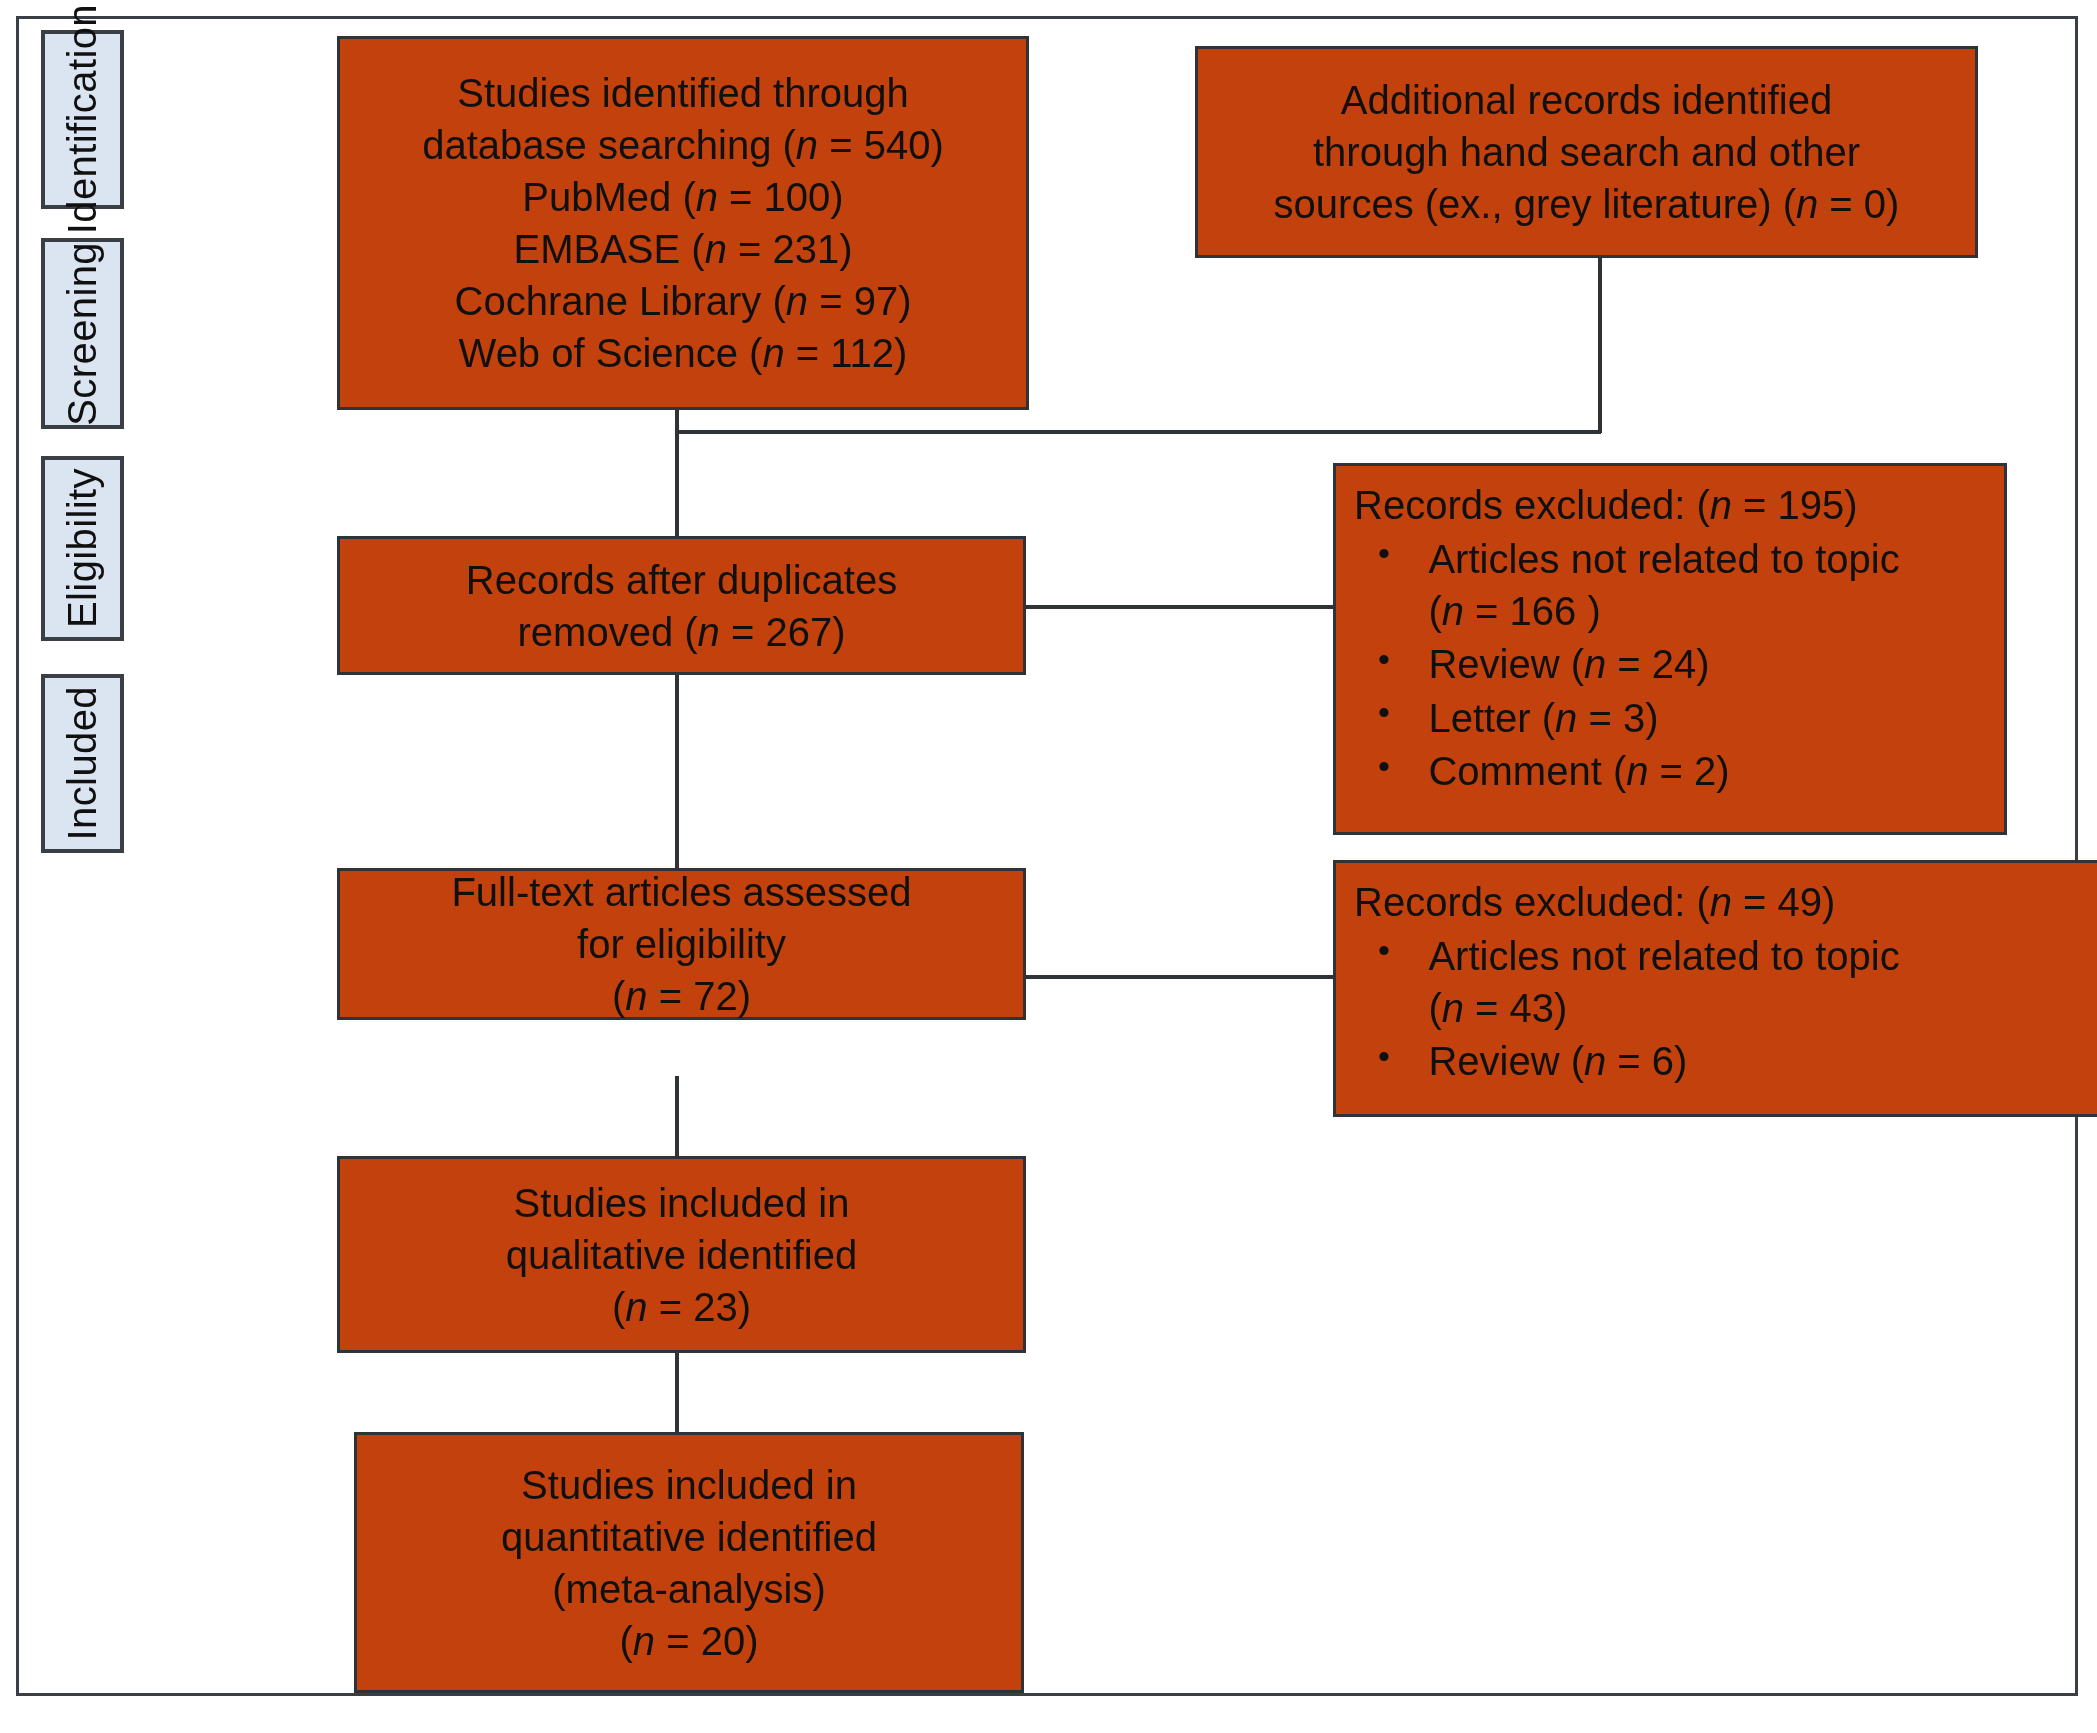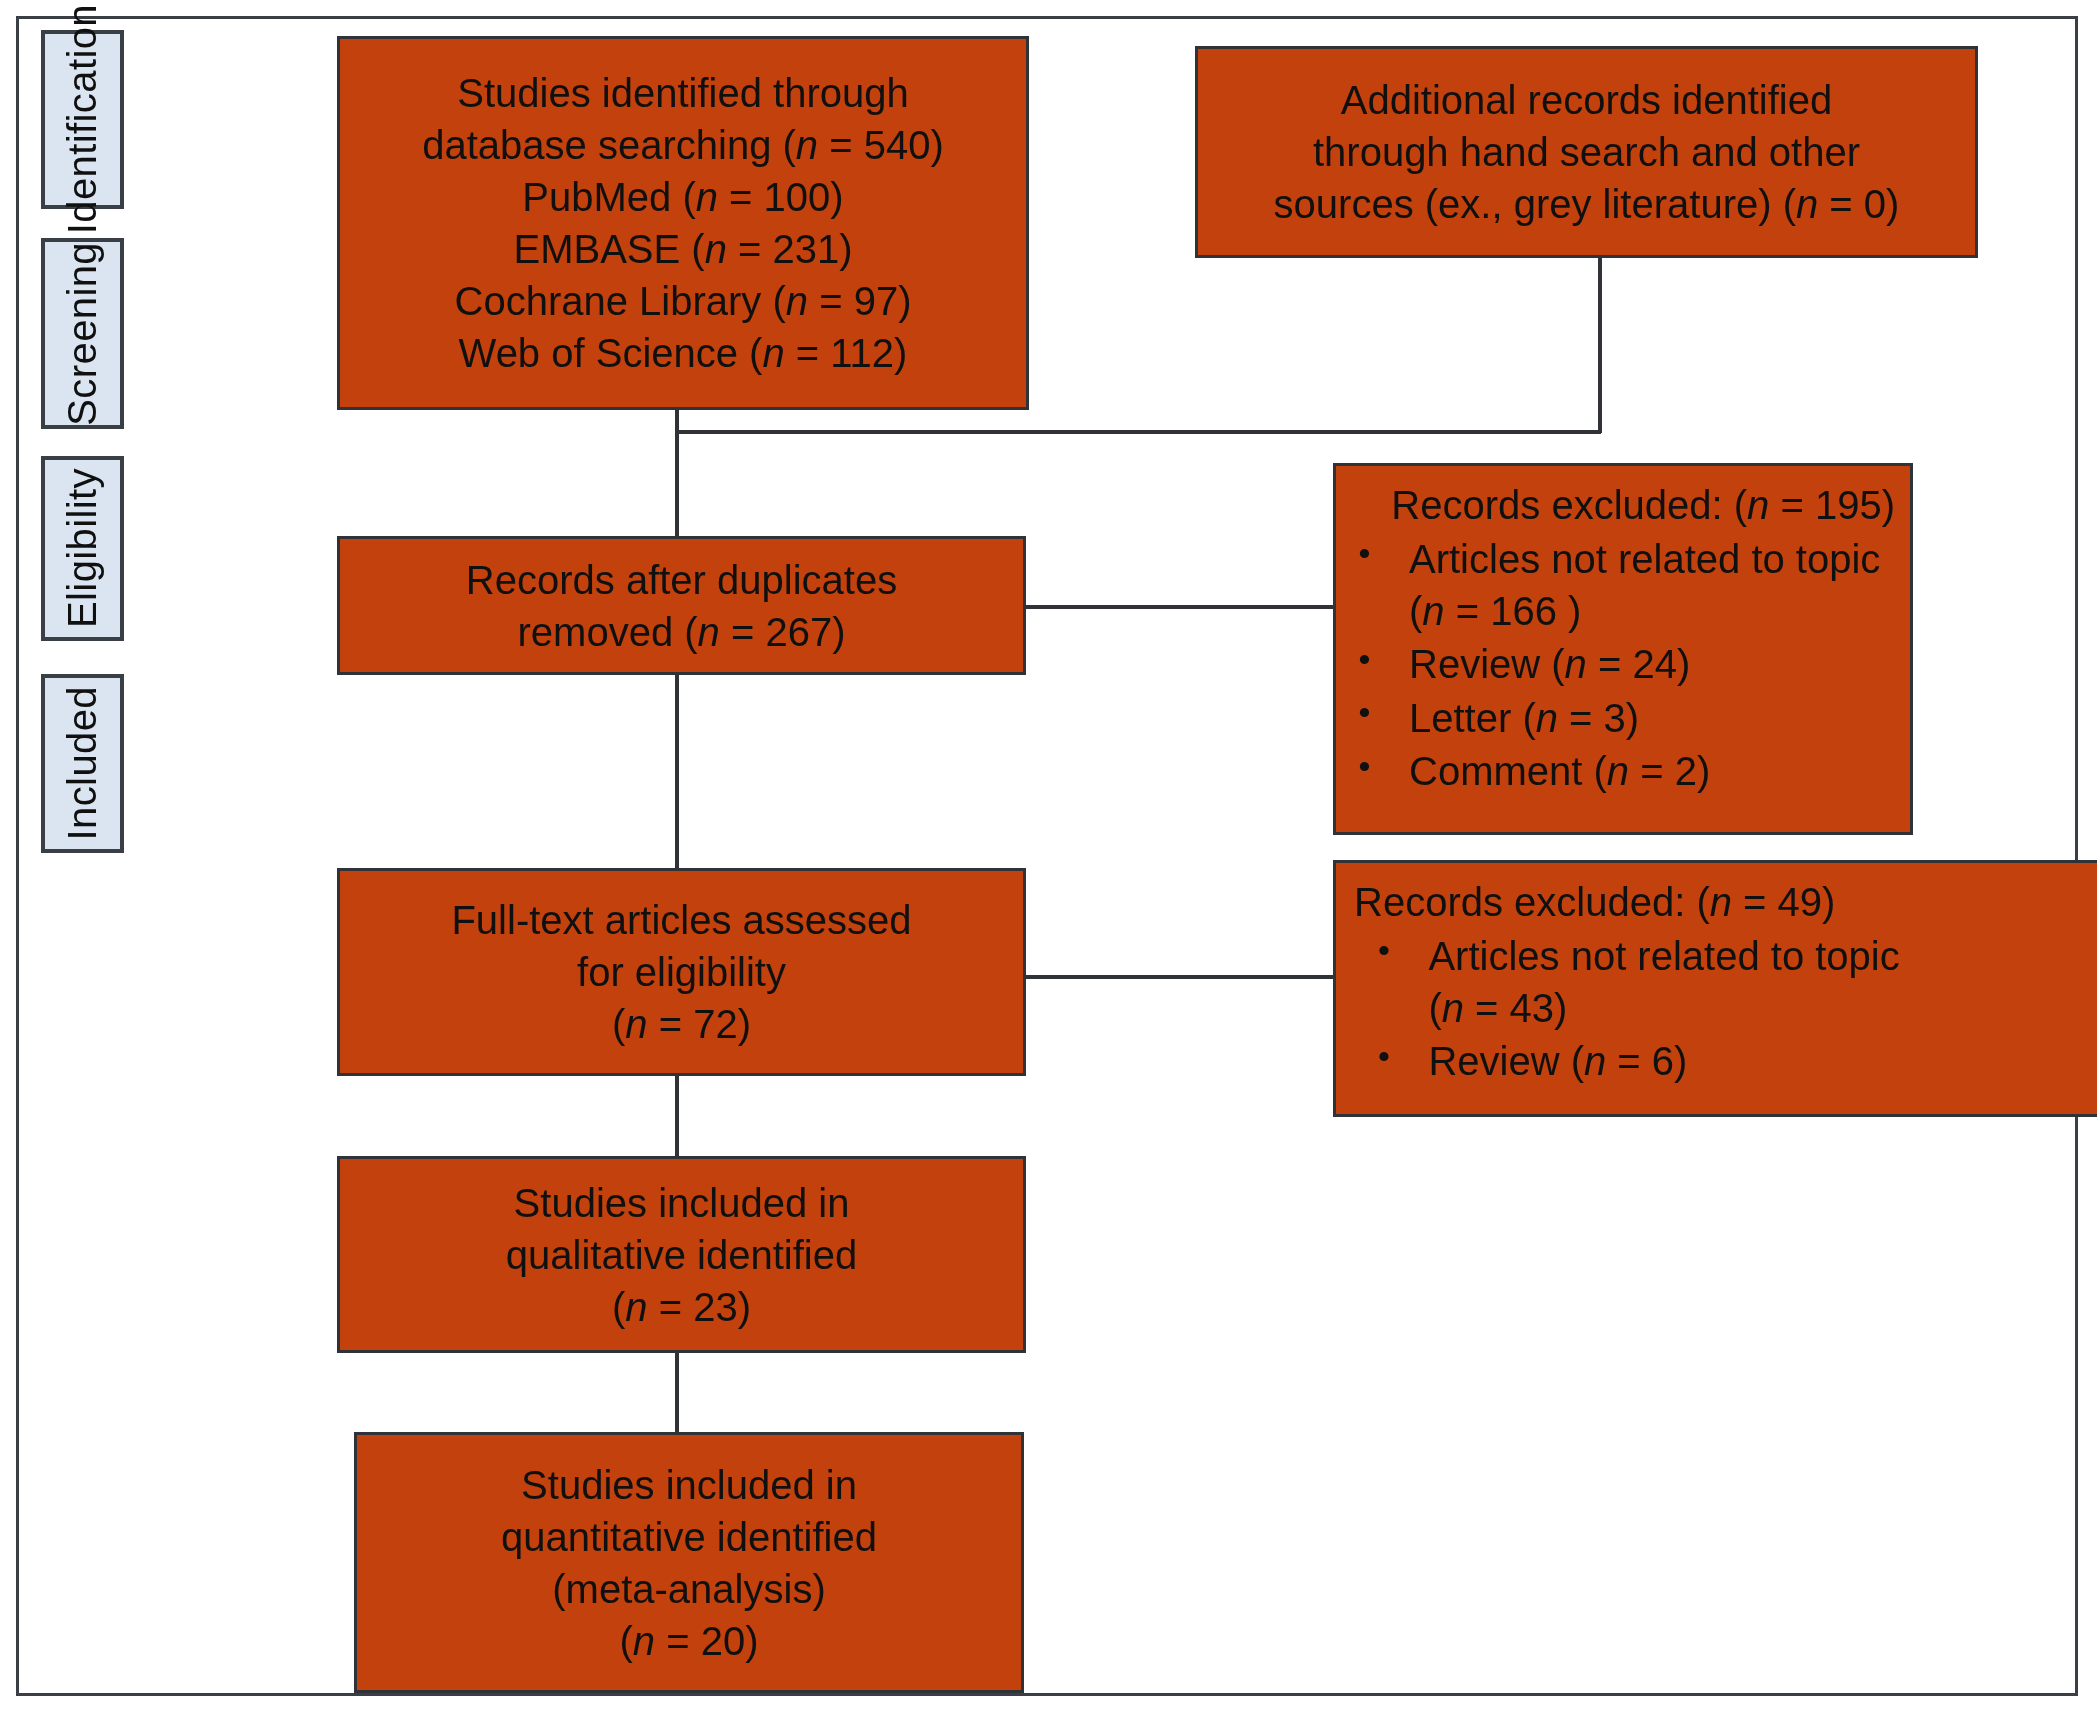--- a/index.html
+++ b/index.html
@@ -173,21 +173,21 @@
     <span class="line">Additional records identified</span>
     <span class="line">through hand search and other</span>
     <span class="line">sources (ex., grey literature) (<i class="ital">n</i> = 0)</span>
   </div>
 
   <div class="flow-box" style="left:337px; top:536px; width:689px; height:139px;">
     <span class="line">Records after duplicates</span>
     <span class="line">removed (<i class="ital">n</i> = 267)</span>
   </div>
 
-  <div class="flow-box excl" style="left:1333px; top:463px; width:580px; height:372px;align-items:flex-end;">
+  <div class="flow-box excl" style="left:1333px; top:463px; width:674px; height:372px;">
     <span class="head">Records excluded: (<i class="ital">n</i> = 195)</span>
     <ul>
       <li>
         <span class="bullet">•</span>
         <span class="txt">Articles not related to topic</span>
         <span class="txt">(<i class="ital">n</i> = 166 )</span>
       </li>
       <li>
         <span class="bullet">•</span>
         <span class="txt">Review (<i class="ital">n</i> = 24)</span>
@@ -196,21 +196,21 @@
         <span class="bullet">•</span>
         <span class="txt">Letter (<i class="ital">n</i> = 3)</span>
       </li>
       <li>
         <span class="bullet">•</span>
         <span class="txt">Comment (<i class="ital">n</i> = 2)</span>
       </li>
     </ul>
   </div>
 
-  <div class="flow-box" style="left:337px; top:868px; width:689px; height:208px;">
+  <div class="flow-box" style="left:337px; top:868px; width:689px; height:152px;">
     <span class="line">Full-text articles assessed</span>
     <span class="line">for eligibility</span>
     <span class="line">(<i class="ital">n</i> = 72)</span>
   </div>
 
   <div class="flow-box excl" style="left:1333px; top:860px; width:812px; height:257px;">
     <span class="head">Records excluded: (<i class="ital">n</i> = 49)</span>
     <ul>
       <li>
         <span class="bullet">•</span>

